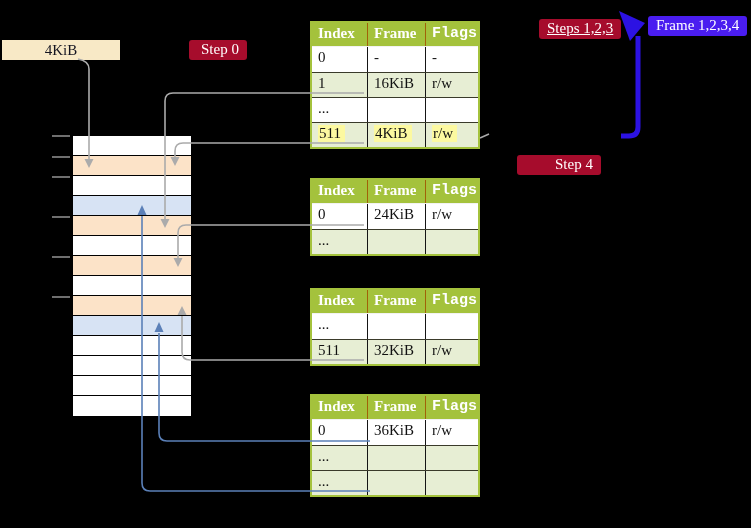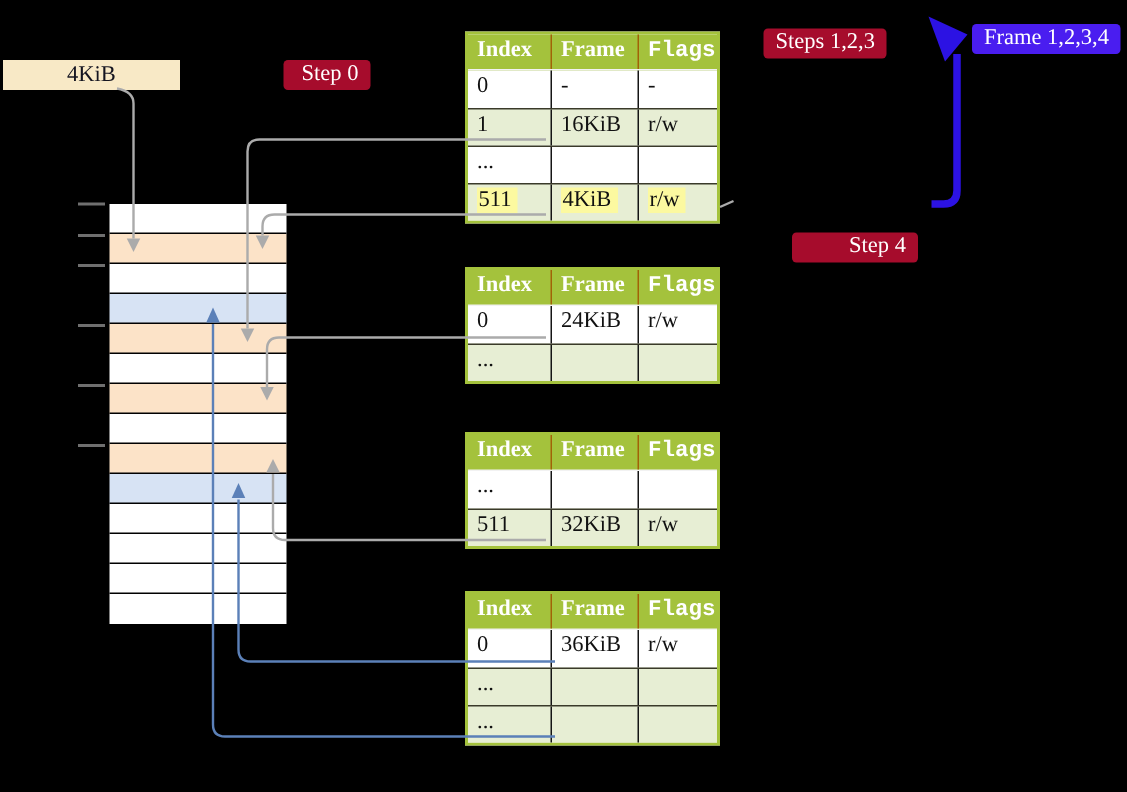--- a/index.html
+++ b/index.html
@@ -54,23 +54,23 @@
 </head>
 <body>
 
 <div class="stage">
 
   <div class="page-box">
     <span>4KiB</span>
   </div>
 
   <div class="steplabel crimson" style="left:189px;top:40px;padding-left:12px;">Step 0</div>
-  <div class="steplabel crimson" style="left:509px;top:19px;">Steps 1,2,3</div>
+  <div class="steplabel crimson" style="left:539px;top:19px;text-decoration:underline;">Steps 1,2,3</div>
   <div class="steplabel violet" style="left:648px;top:16px;">Frame 1,2,3,4</div>
-  <div class="steplabel crimson" style="left:528px;top:155px;padding-left:38px;">Step 4</div>
+  <div class="steplabel crimson" style="left:517px;top:155px;padding-left:38px;">Step 4</div>
 
   <div class="memcol">
       <div class="mem-row white"></div>
       <div class="mem-row peach"></div>
       <div class="mem-row white"></div>
       <div class="mem-row blue"></div>
       <div class="mem-row peach"></div>
       <div class="mem-row white"></div>
       <div class="mem-row peach"></div>
       <div class="mem-row white"></div>

